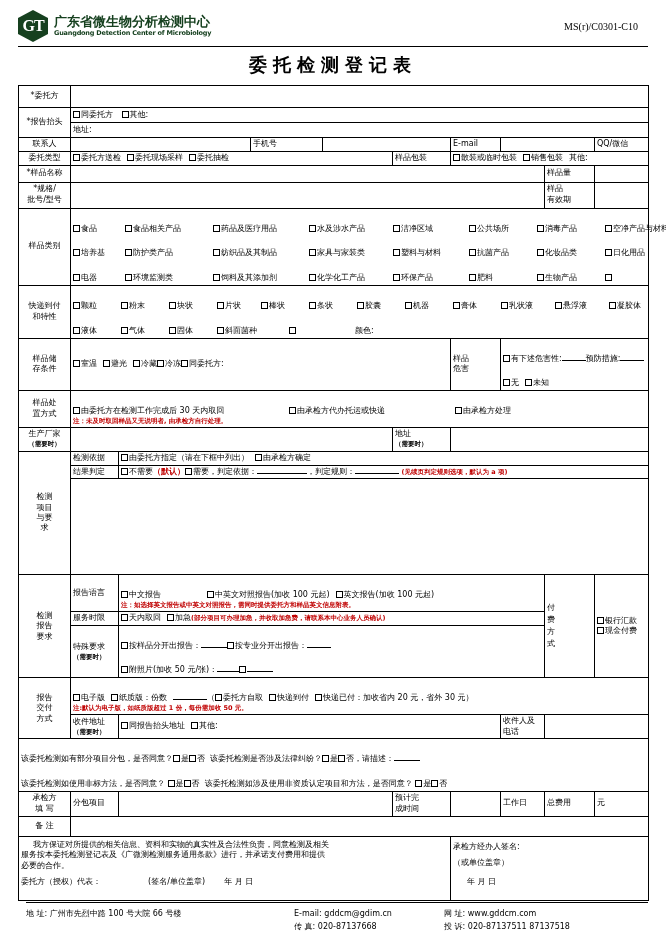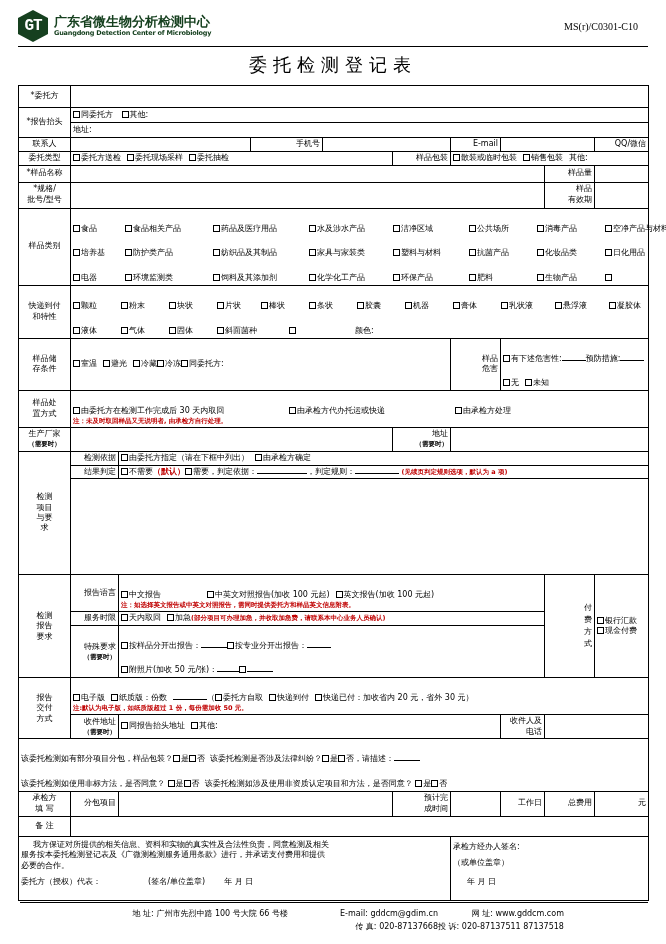--- a/index.html
+++ b/index.html
@@ -16,62 +16,62 @@
   .page { padding: 0 18px; position:relative; height:100%; }
 
   
   .hdr { display:flex; align-items:center; height:46px; padding-top:6px; }
   .logo-wrap { display:flex; align-items:center; gap:6px; }
   .hexlogo {
     width:30px; height:32px; background:#16401f;
     clip-path: polygon(50% 0%, 100% 25%, 100% 75%, 50% 100%, 0% 75%, 0% 25%);
     display:flex; align-items:center; justify-content:center;
     color:#fff; font-weight:bold; font-size:16px;
-    font-family:Liberation Mono, monospace; letter-spacing:-1px;
+    font-family:Liberation Serif, serif; letter-spacing:-1px;
   }
   .co-block { line-height:1.05; }
   .co-cn { font-family:"DejaVu Sans", sans-serif; font-weight:bold; font-size:13px; color:#16401f; letter-spacing:0px; }
   .co-en { font-family:"DejaVu Sans", sans-serif; font-weight:bold; font-size:6.5px; color:#16401f; letter-spacing:-0.2px; margin-top:1px;}
   .doccode { margin-left:auto; font-size:10px; font-family:"Liberation Serif", serif; padding-right:10px;}
   .hrule { border-top:1.4px solid #000; margin:0 0 4px 0; }
 
   
-  .title { text-align:center; font-family:"DejaVu Sans", sans-serif; font-weight:normal; font-size:18px;
+  .title { text-align:center; font-family:"DejaVu Sans", sans-serif; font-weight:bold; font-size:18px;
            letter-spacing:6px; margin:6px 0 8px 0; }
   .regline { font-family:"DejaVu Sans", sans-serif; font-size:8px; font-weight:bold; margin-bottom:4px; white-space:nowrap;}
   .regline .ul { text-decoration:underline; }
   .reg-blank { display:inline-block; width:58px; border-bottom:1px solid #000; }
   .regnote { font-weight:bold; }
 
   
   table.form { width:630px; border-collapse:collapse; table-layout:fixed; }
   table.form td { border:1px solid #000; padding:1px 2px; vertical-align:middle;
                   font-family:"DejaVu Sans", sans-serif; font-size:8px; line-height:1.35; }
   .lbl { text-align:center; font-weight:normal; }
-  .ctr { text-align:right; }
+  .ctr { text-align:left; }
   .red { color:#c00000; font-weight:bold; }
   .tiny { font-size:6.5px; }
   .cell-pad { padding-left:4px; }
   .blank-line { display:inline-block; border-bottom:1px solid #000; }
 
   
   .cb { display:inline-block; width:7px; height:7px; border:1px solid #000; margin-right:1px;
         vertical-align:-1px; background:#fff; }
   .opt { display:inline-block; white-space:nowrap; margin-right:6px; }
   .optrow { white-space:nowrap;margin-top:14px; }
 
   .catrow td { padding:0 2px; }
 
   
   .decl { font-family:"DejaVu Sans", sans-serif; font-size:8px; line-height:1.55; }
   .decl p { margin:0; }
   .indent { text-indent:12px; }
 
   
-  .footer { position:absolute; left:20px; right:18px; bottom:10px;text-align:right; }
+  .footer { position:absolute; left:26px; right:18px; bottom:10px; }
   .foot-rule { border-top:1.2px solid #000; margin-bottom:5px; }
   .foot-grid { display:flex; font-family:"DejaVu Sans", sans-serif; font-size:8px; line-height:1.6; }
   .foot-col { }
   .foot-col.c1 { width:268px; }
   .foot-col.c2 { width:150px; }
   .foot-col.c3 { width:auto; }
 </style>
 </head>
 <body>
 
@@ -320,21 +320,21 @@
       <td colspan="5" class="cell-pad">
         <span class="opt"><span class="cb"></span><span>同报告抬头地址</span></span><span class="opt"><span class="cb"></span><span>其他:</span></span>
       </td>
       <td class="ctr">收件人及电话</td>
       <td colspan="2"></td>
     </tr>
 
     <tr>
       <td colspan="10" class="cell-pad">
         <div class="optrow">
-          <span>该委托检测如有部分项目分包，样品包装？</span><span class="cb"></span><span>是</span><span class="cb"></span><span>否</span>&nbsp;&nbsp;<span>该委托检测是否涉及法律纠纷？</span><span class="cb"></span><span>是</span><span class="cb"></span><span>否</span><span>，请描述：</span><span class="blank-line" style="width:26px"></span>
+          <span>该委托检测如有部分项目分包，是否同意？</span><span class="cb"></span><span>是</span><span class="cb"></span><span>否</span>&nbsp;&nbsp;<span>该委托检测是否涉及法律纠纷？</span><span class="cb"></span><span>是</span><span class="cb"></span><span>否</span><span>，请描述：</span><span class="blank-line" style="width:26px"></span>
         </div>
         <div class="optrow">
           <span>该委托检测如使用非标方法，是否同意？</span>&nbsp;<span class="cb"></span><span>是</span><span class="cb"></span><span>否</span>&nbsp;&nbsp;<span>该委托检测如涉及使用非资质认定项目和方法，是否同意？</span>&nbsp;<span class="cb"></span><span>是</span><span class="cb"></span><span>否</span>
         </div>
       </td>
     </tr>
 
     <tr>
       <td class="lbl">
         <div>承检方</div>

